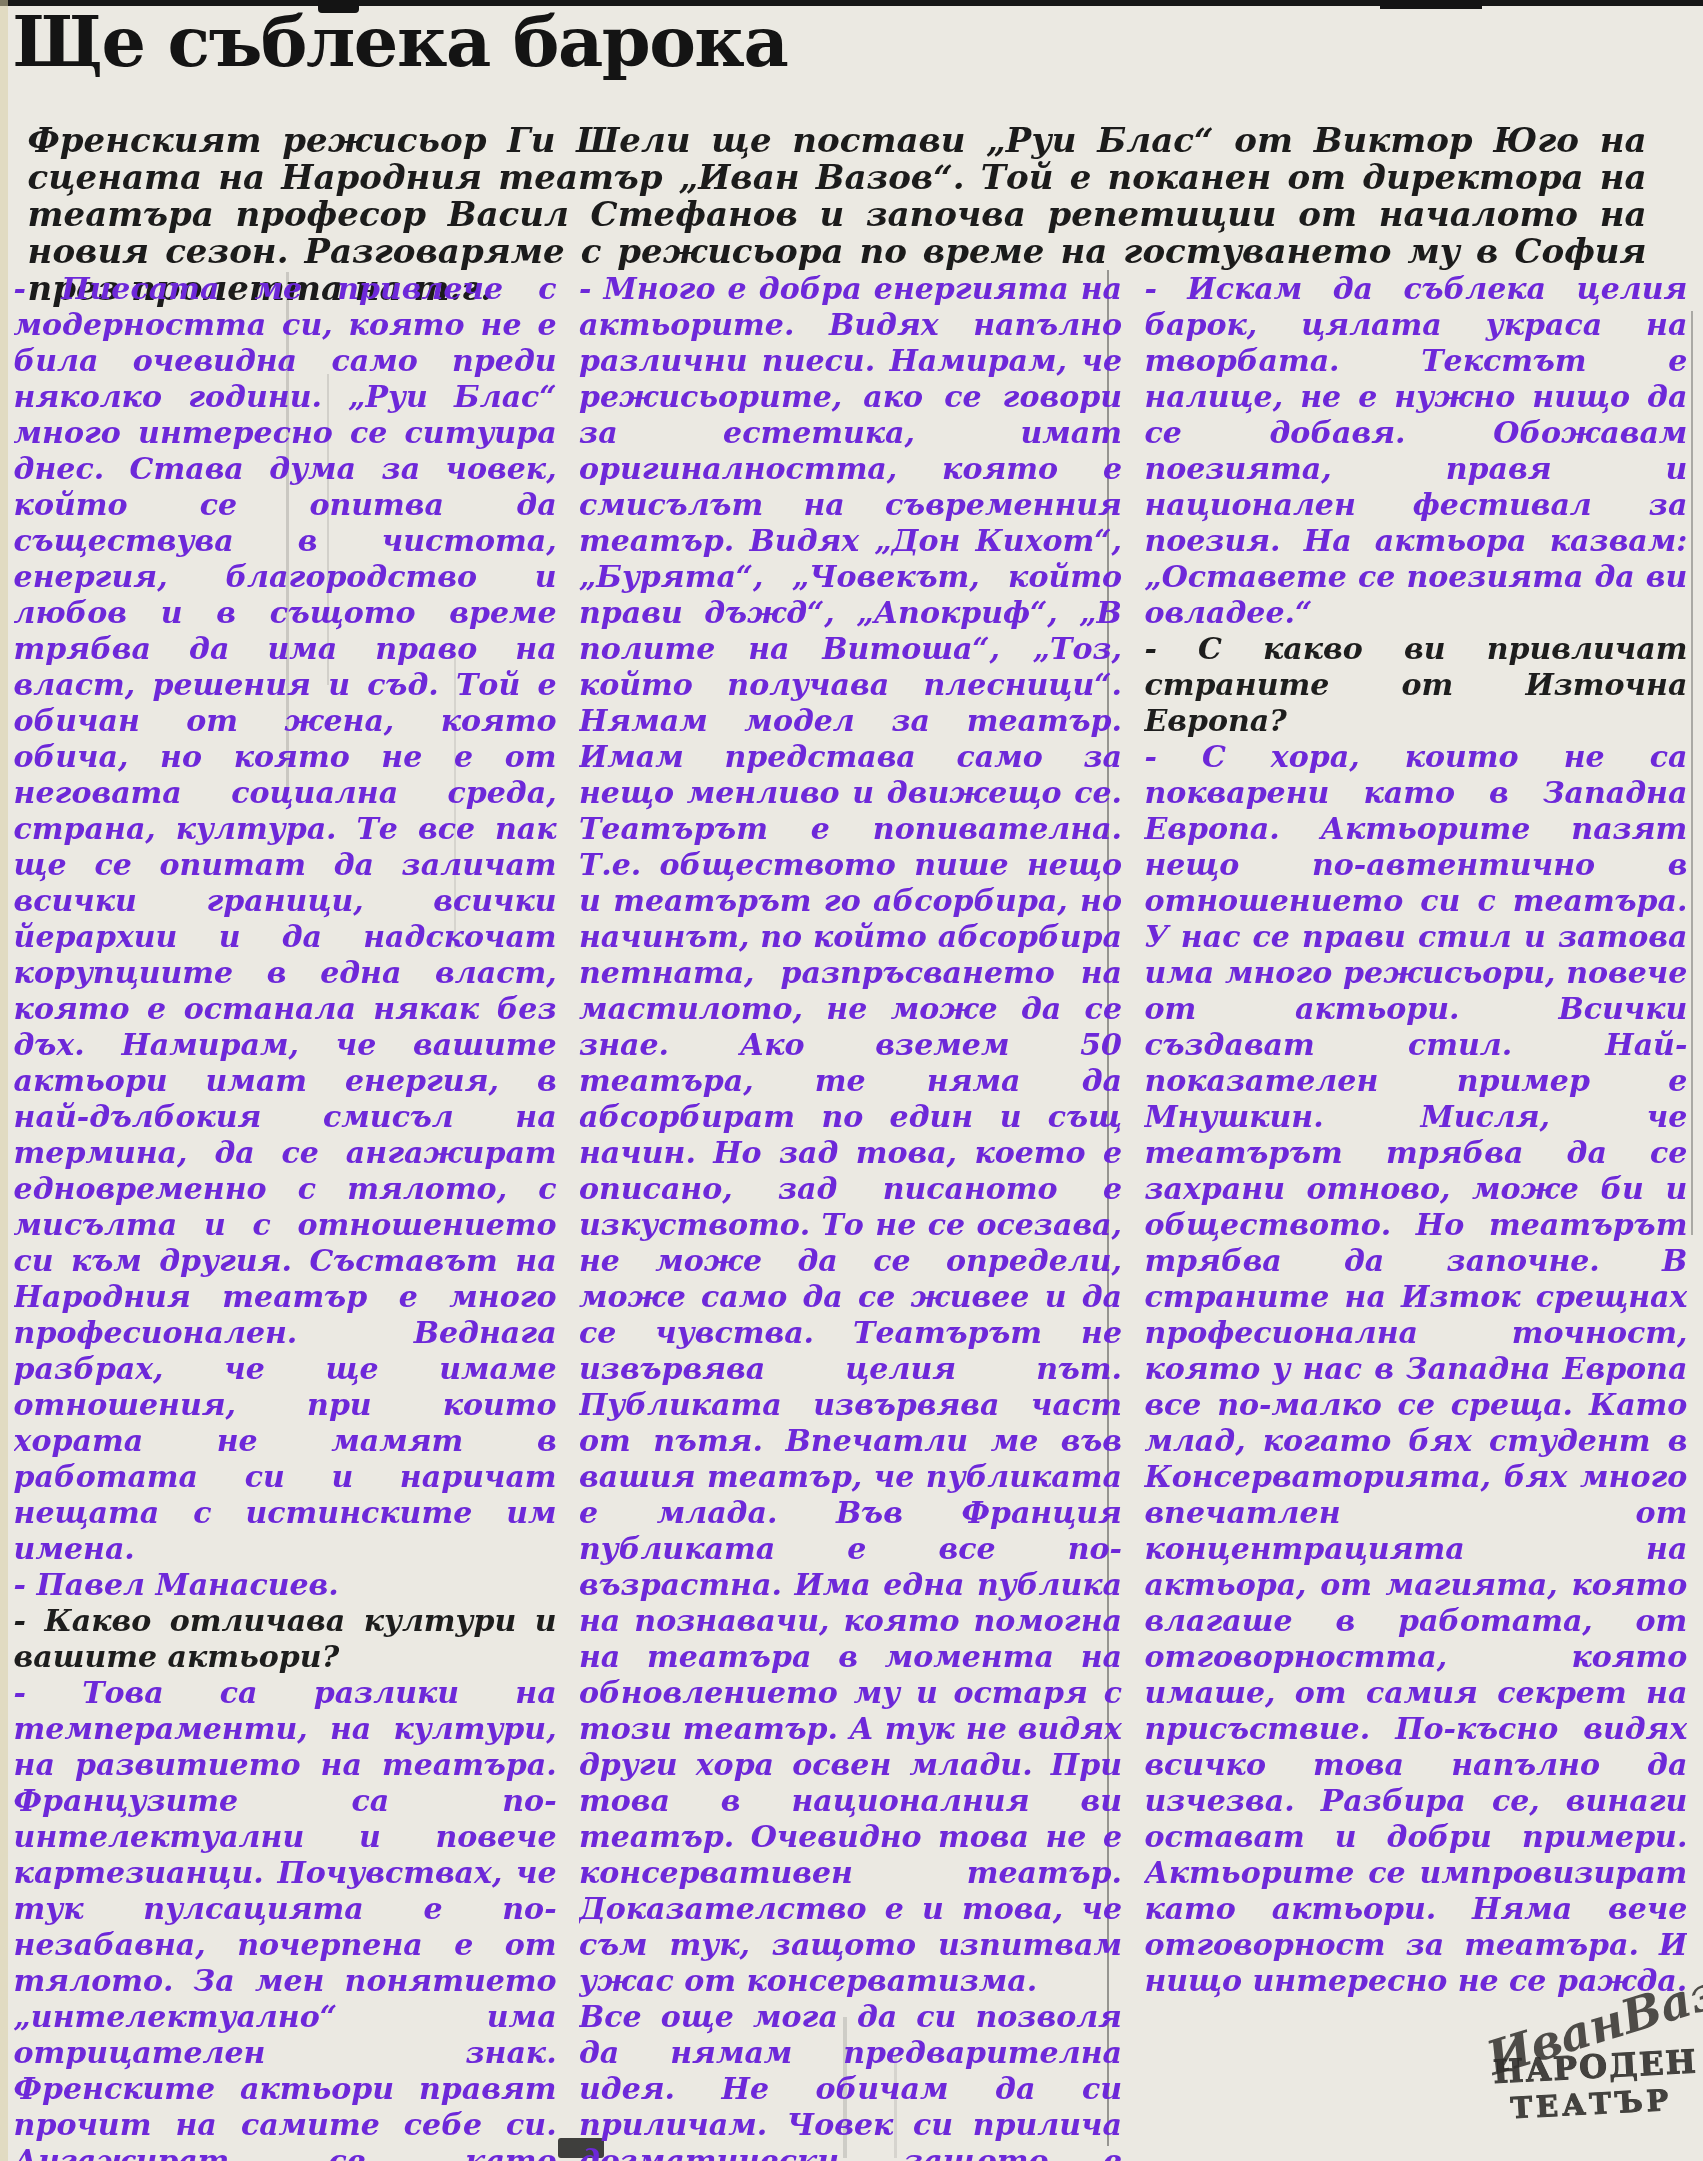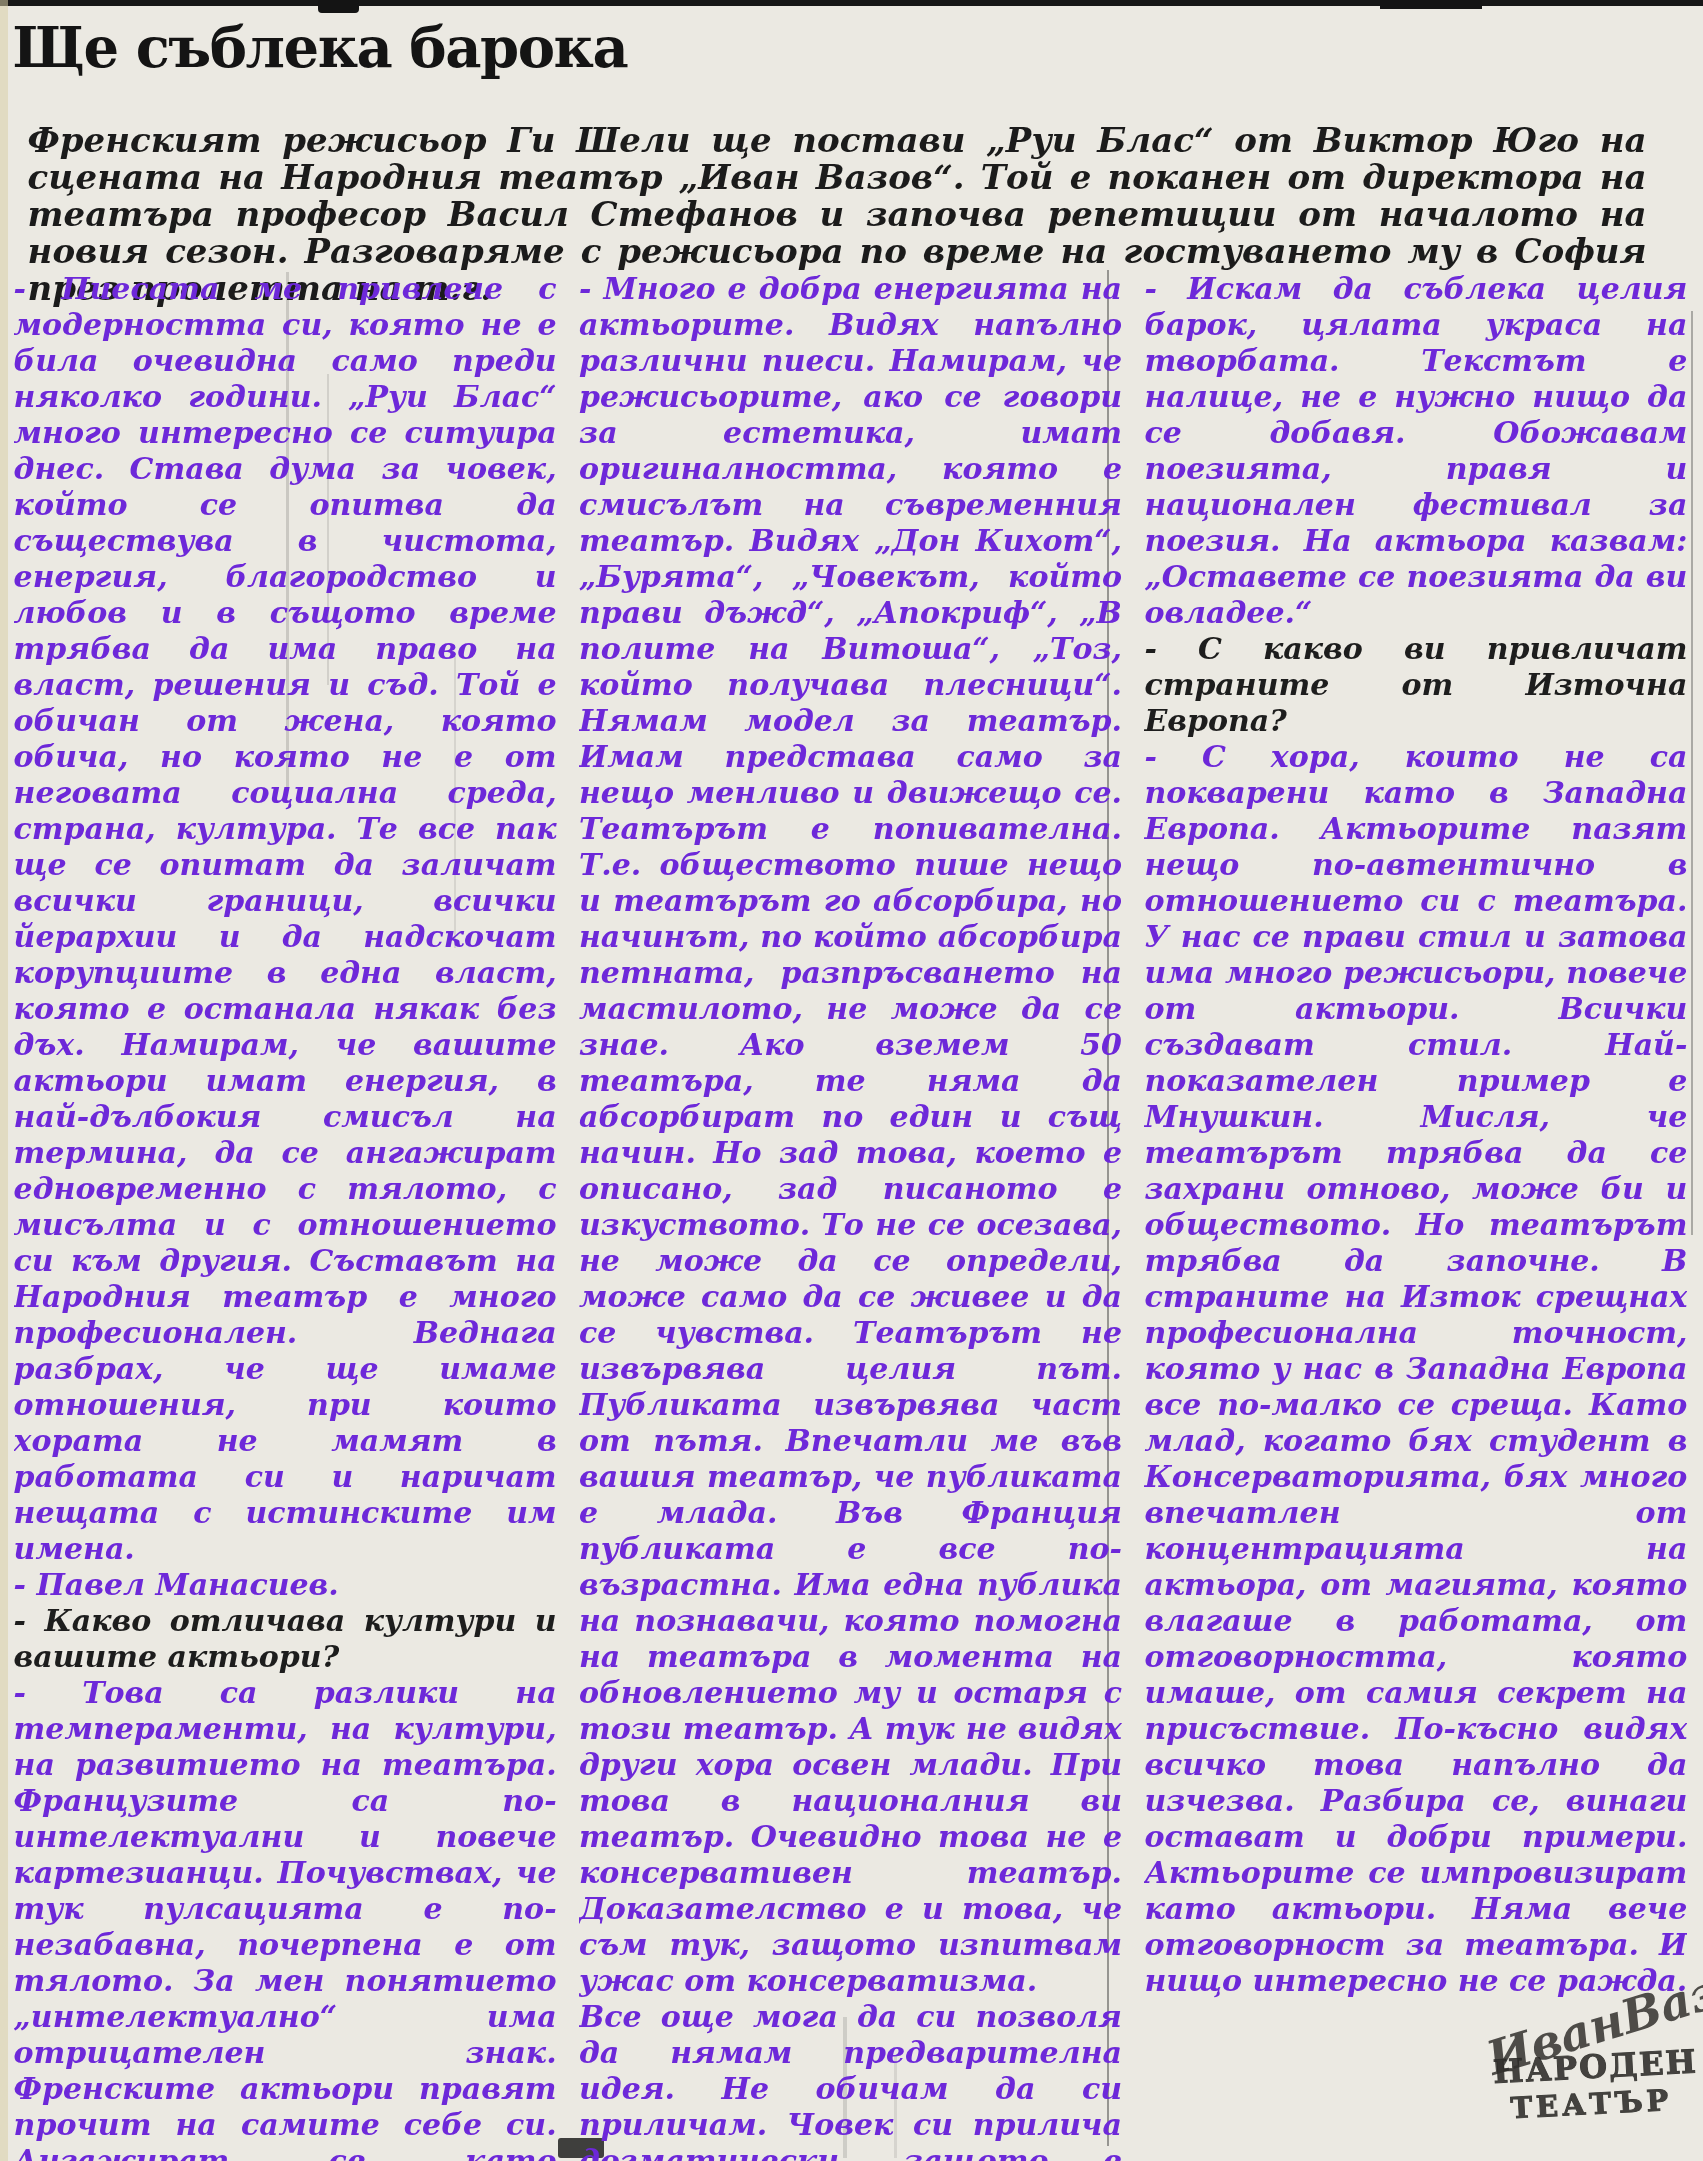--- a/index.html
+++ b/index.html
@@ -21,23 +21,23 @@
   .streak { position:absolute; background:#222; }
   .s1 { left:286px;  top:272px;  width:2.9px; height:515px; opacity:.16; }
   .s2 { left:327px;  top:374px;  width:2.4px; height:311px;  opacity:.12; }
   .s3 { left:454px;  top:656px; width:2.4px; height:292px;  opacity:.10; }
   .s4 { left:843px; top:2017px; width:3.9px; height:141px;  opacity:.14; }
   .s5 { left:894px; top:2056px; width:2.9px; height:102px;  opacity:.10; }
   .rule-mid   { left:1107px; top:270px; width:1.9px; height:1876px; opacity:.42; }
   .rule-right { left:1691px; top:311px; width:1.9px; height:924px; opacity:.32; }
 
   .title {
-    position:absolute; left:12.6px; top:18px;
+    position:absolute; left:12.6px; top:5px;
     margin:0;
-    font-size:56px; line-height:1.05;
+    font-size:70px; line-height:1.05;
     font-weight:700; font-style:normal;
     letter-spacing:-1.5px;
     color:#141414;
     white-space:nowrap;
   }
   .lead {
     position:absolute; left:13.6px; top:108px;
     width:1619px; margin:14px;
     font-size:34px; line-height:37px;
     font-weight:700; font-style:italic;

